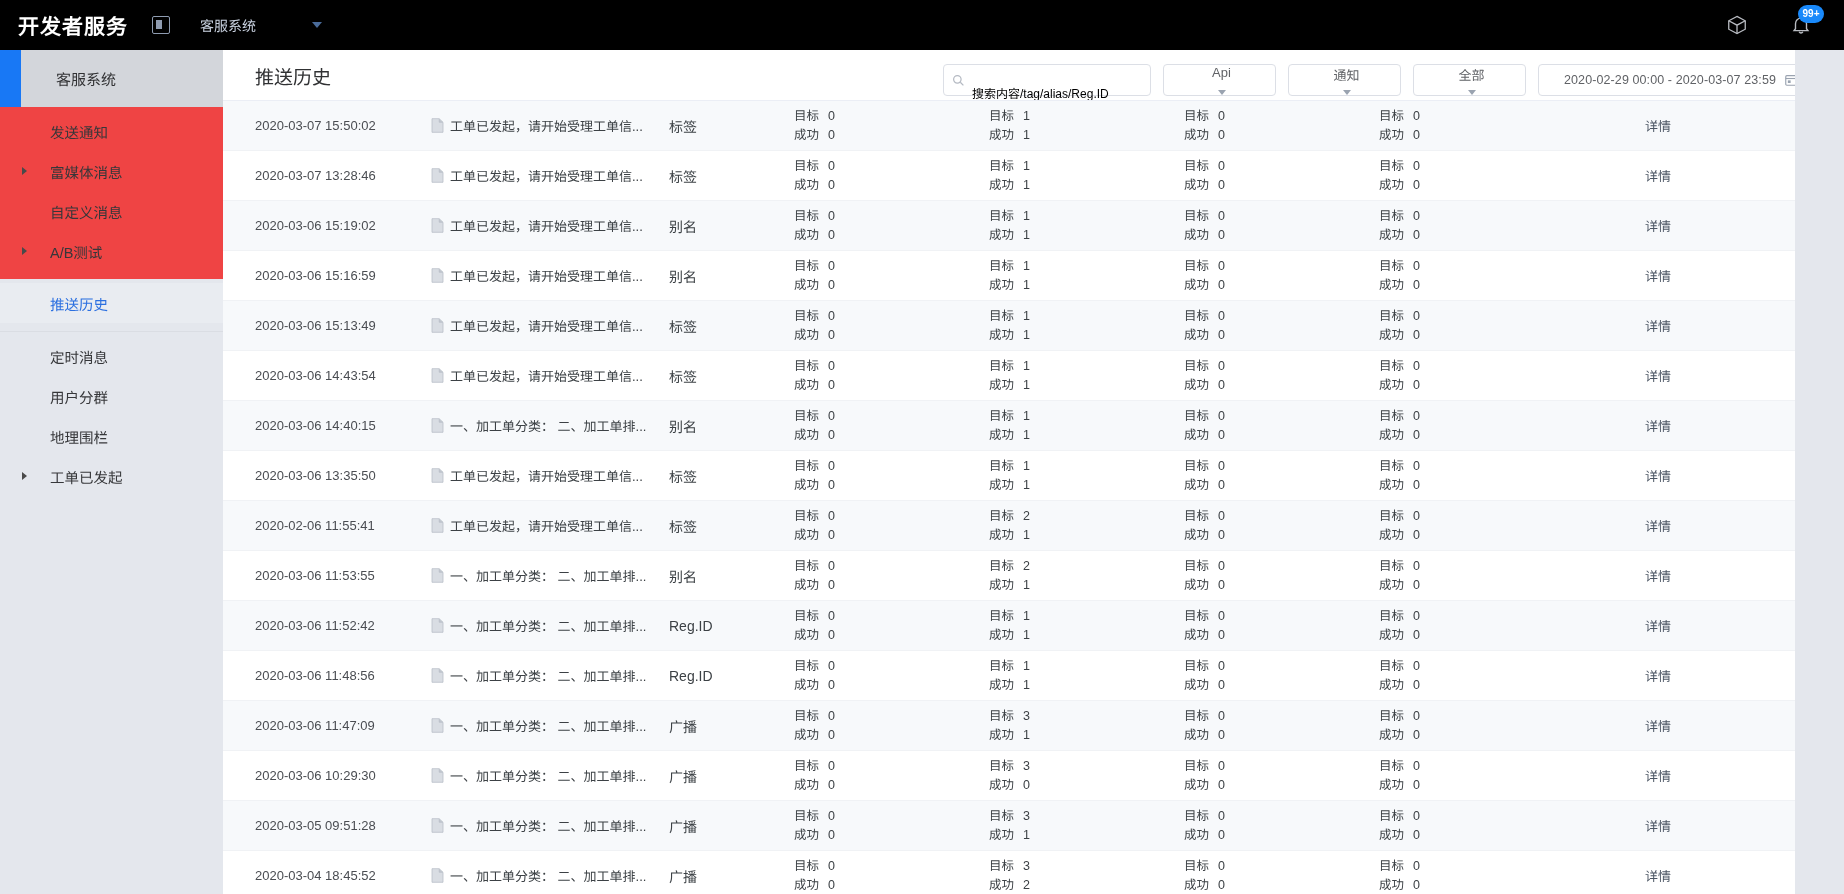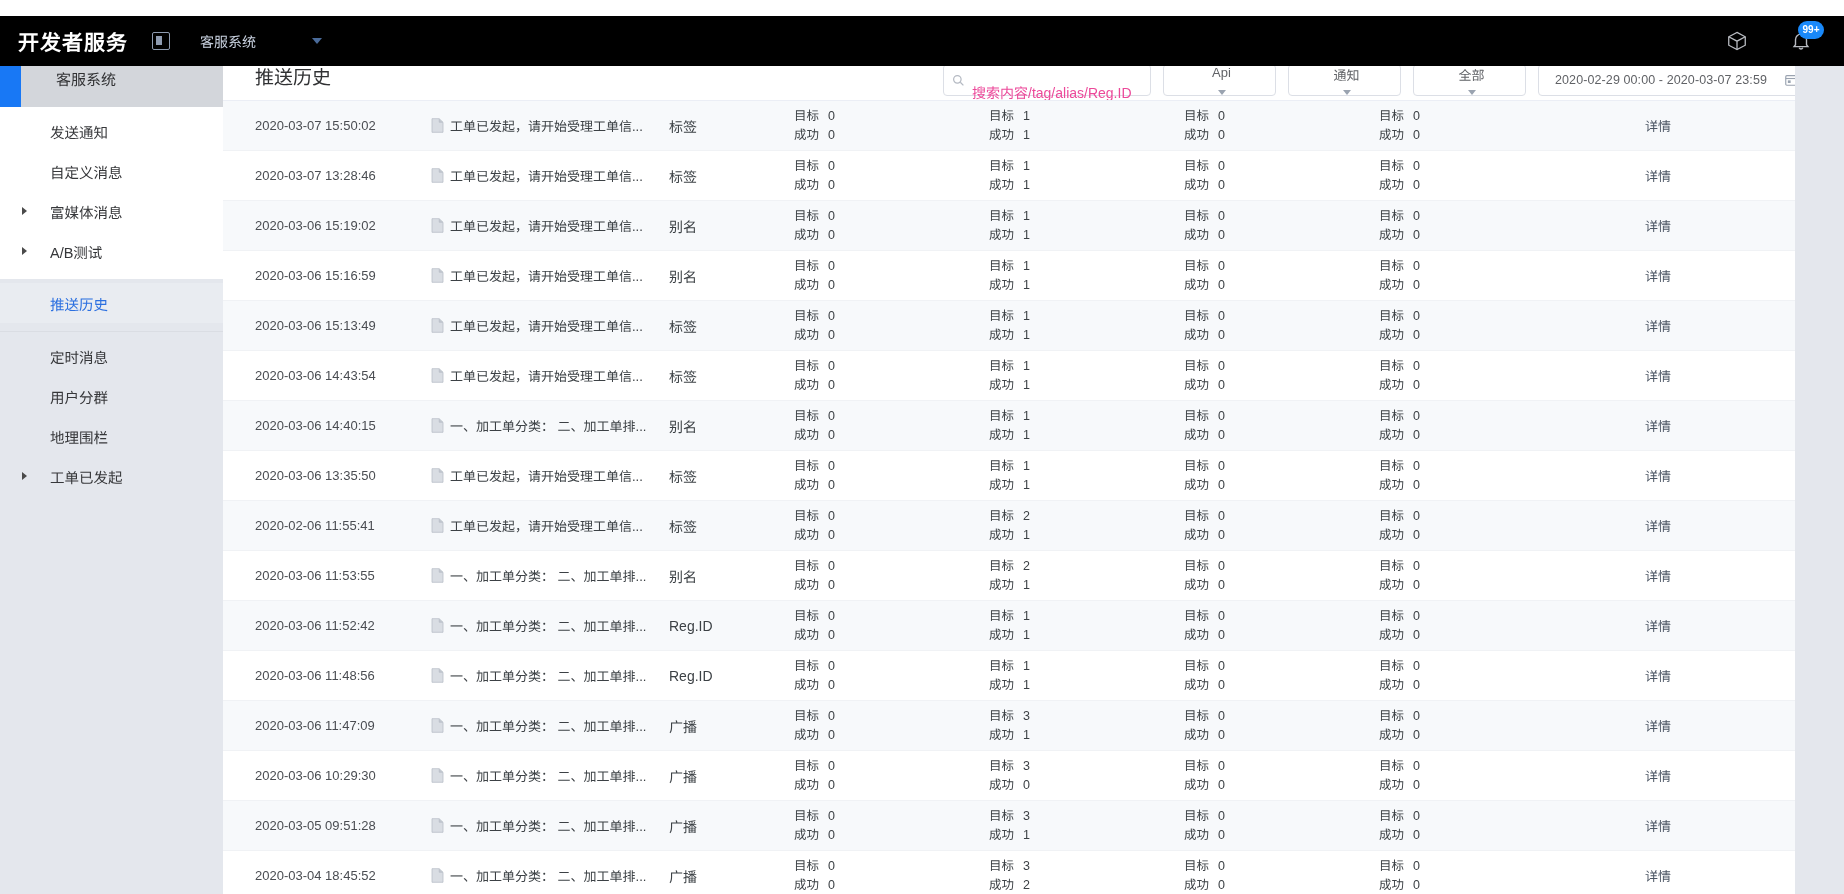--- a/index.html
+++ b/index.html
@@ -7,21 +7,21 @@
   html, body {
     width: 1844px; height: 894px;
     overflow: hidden;
     background: #ffffff;
     font-family: "Liberation Sans", "DejaVu Sans", sans-serif;
     -webkit-font-smoothing: antialiased;
   }
 
   
   .topbar {
-    position: absolute; top: 16px; left: 0;
+    position: absolute; top: 0; left: 0;
     width: 1844px; height: 50px;
     background: #000000;
     display: flex; align-items: center;
     z-index: 40;
   }
   .brand {
     margin-left: 18px;
     color: #ffffff;
     font-size: 21px;
     font-weight: bold;
@@ -110,21 +110,21 @@
     position: absolute;
     left: 0; top: 0;
     width: 21px; height: 100%;
     background: #1878f5;
   }
   .sidebar-header .label {
     margin-left: 56px;
     font-size: 15px;
     color: #303133;
   }
-  .menu-group { background: #ffffff; padding: 4px 0 8px; }
+  .menu-group { background: #ef4444; padding: 4px 0 8px; }
   .menu-group.lower { background: #e4e7ed; }
   .menu-item {
     height: 40px;
     display: flex; align-items: center;
     font-size: 14.5px;
     color: #36373a;
     cursor: pointer;
     padding-left: 34px;
     position: relative;
   }
@@ -174,31 +174,31 @@
     border-radius: 4px;
     background: #fff;
     display: flex; align-items: center;
     font-size: 13px;
     color: #606266;
     padding: 0 10px;
     cursor: pointer;
     white-space: nowrap;
   }
   .ctl.search { width: 208px; padding-left: 8px; }
-  .ctl.search .ph { color: #ec4899; margin-left: 7px; font-size: 14px; margin-top: 24px; }
+  .ctl.search .ph { color: #000000; margin-left: 7px; font-size: 12px; margin-top: 24px; }
   .search-icon { width: 13px; height: 13px; flex: none; }
   .ctl.select { width: 113px; justify-content: space-between; padding-left: 14px; padding-right: 10px; flex-direction: column; }
   .ctl.select .val { color: #606266; }
   .sel-caret {
     width: 0; height: 0;
     border-left: 4px solid transparent;
     border-right: 4px solid transparent;
     border-top: 5px solid #9aa3b0;
   }
-  .ctl.daterange { width: 272px; justify-content: space-between; padding-left: 16px; padding-right: 11px; text-align: right; }
+  .ctl.daterange { width: 272px; justify-content: space-between; padding-left: 25px; padding-right: 11px; text-align: right; }
   .ctl.daterange .val { color: #606266; font-size: 12.5px; letter-spacing: .1px; }
   .cal-icon { width: 14px; height: 14px; flex: none; }
 
   
   .table-wrap {
     position: absolute;
     top: 50px; left: 0;
     width: 1621px; height: 794px;
     background: #fff;
     border-top: 1px solid #ebeef5;
@@ -301,25 +301,25 @@
   <div class="sidebar-header">
     <span class="accent"></span>
     <span class="label">客服系统</span>
   </div>
 
   <div class="menu-group">
     <div class="menu-item">
       <span class="txt">发送通知</span>
     </div>
     <div class="menu-item">
-      <span class="txt">自定义消息</span>
-    </div>
-    <div class="menu-item">
       <span class="arrow"></span>
       <span class="txt">富媒体消息</span>
+    </div>
+    <div class="menu-item">
+      <span class="txt">自定义消息</span>
     </div>
     <div class="menu-item">
       <span class="arrow"></span>
       <span class="txt">A/B测试</span>
     </div>
   </div>
 
   <div class="menu-group lower">
     <div class="menu-item active">
       <span class="txt">推送历史</span>

